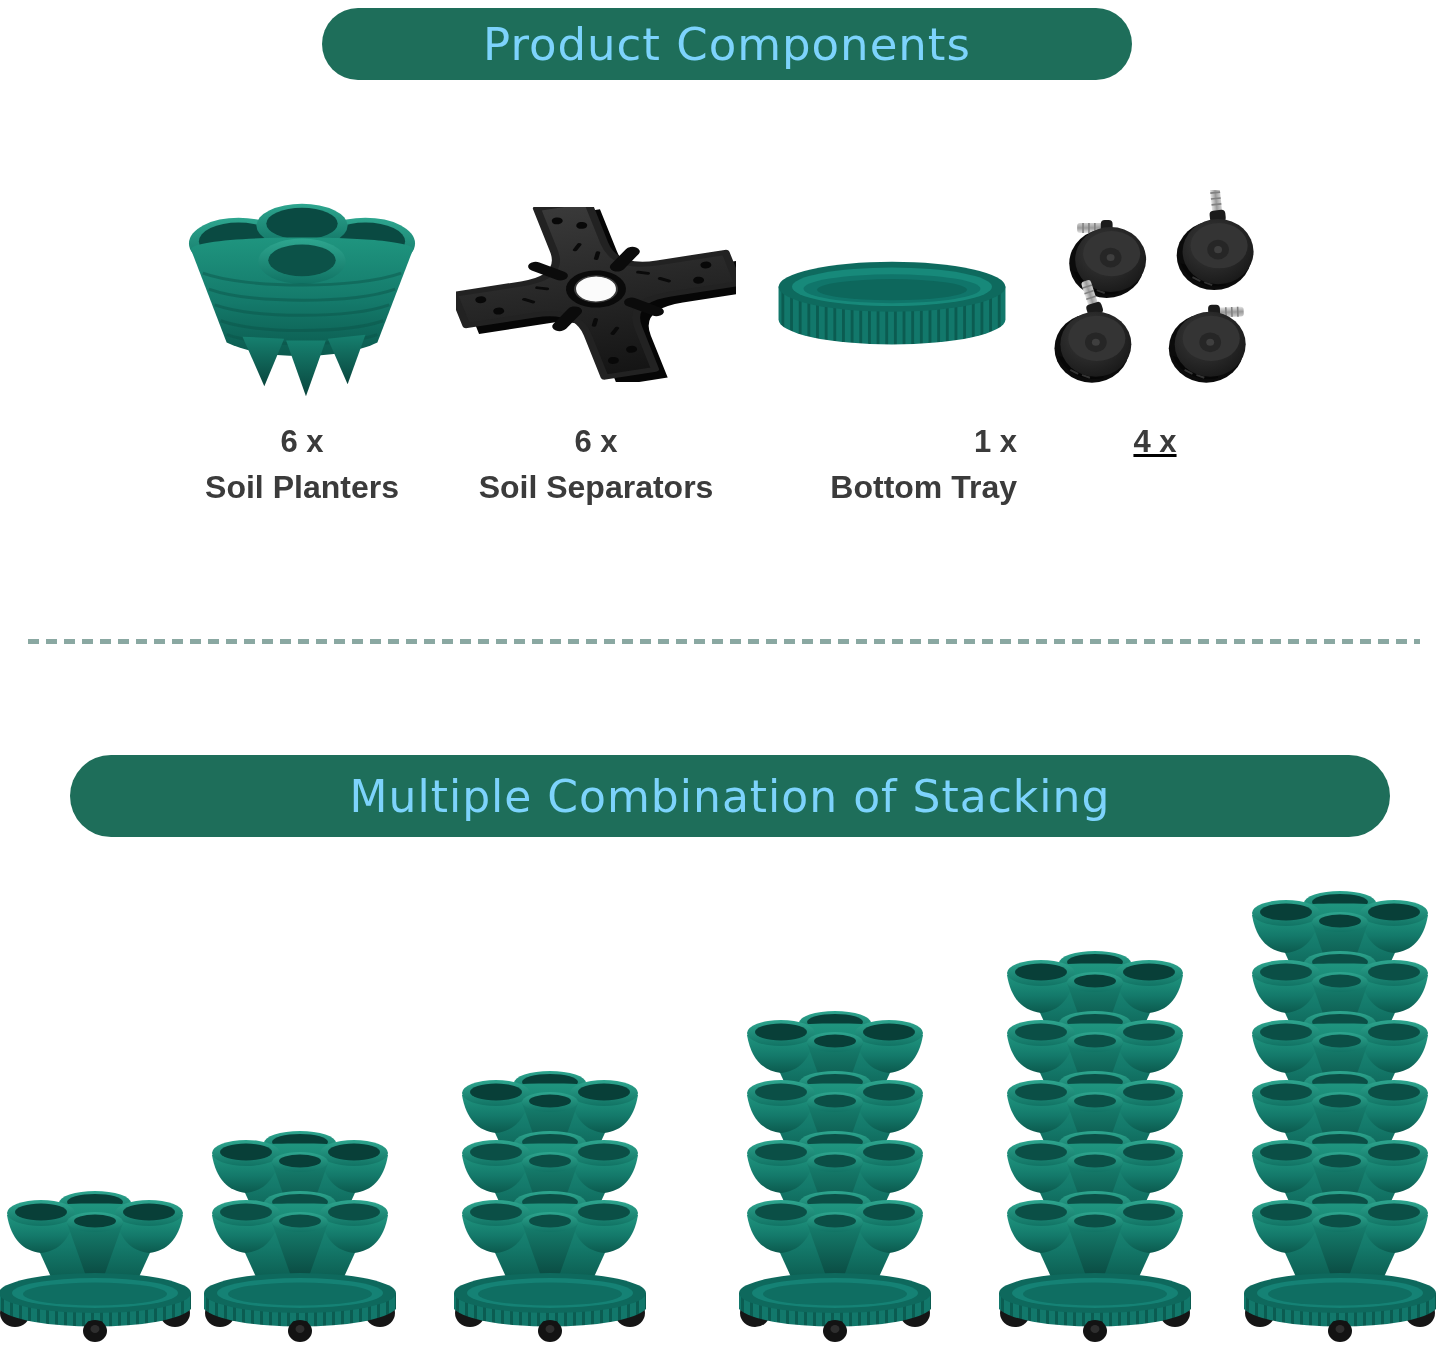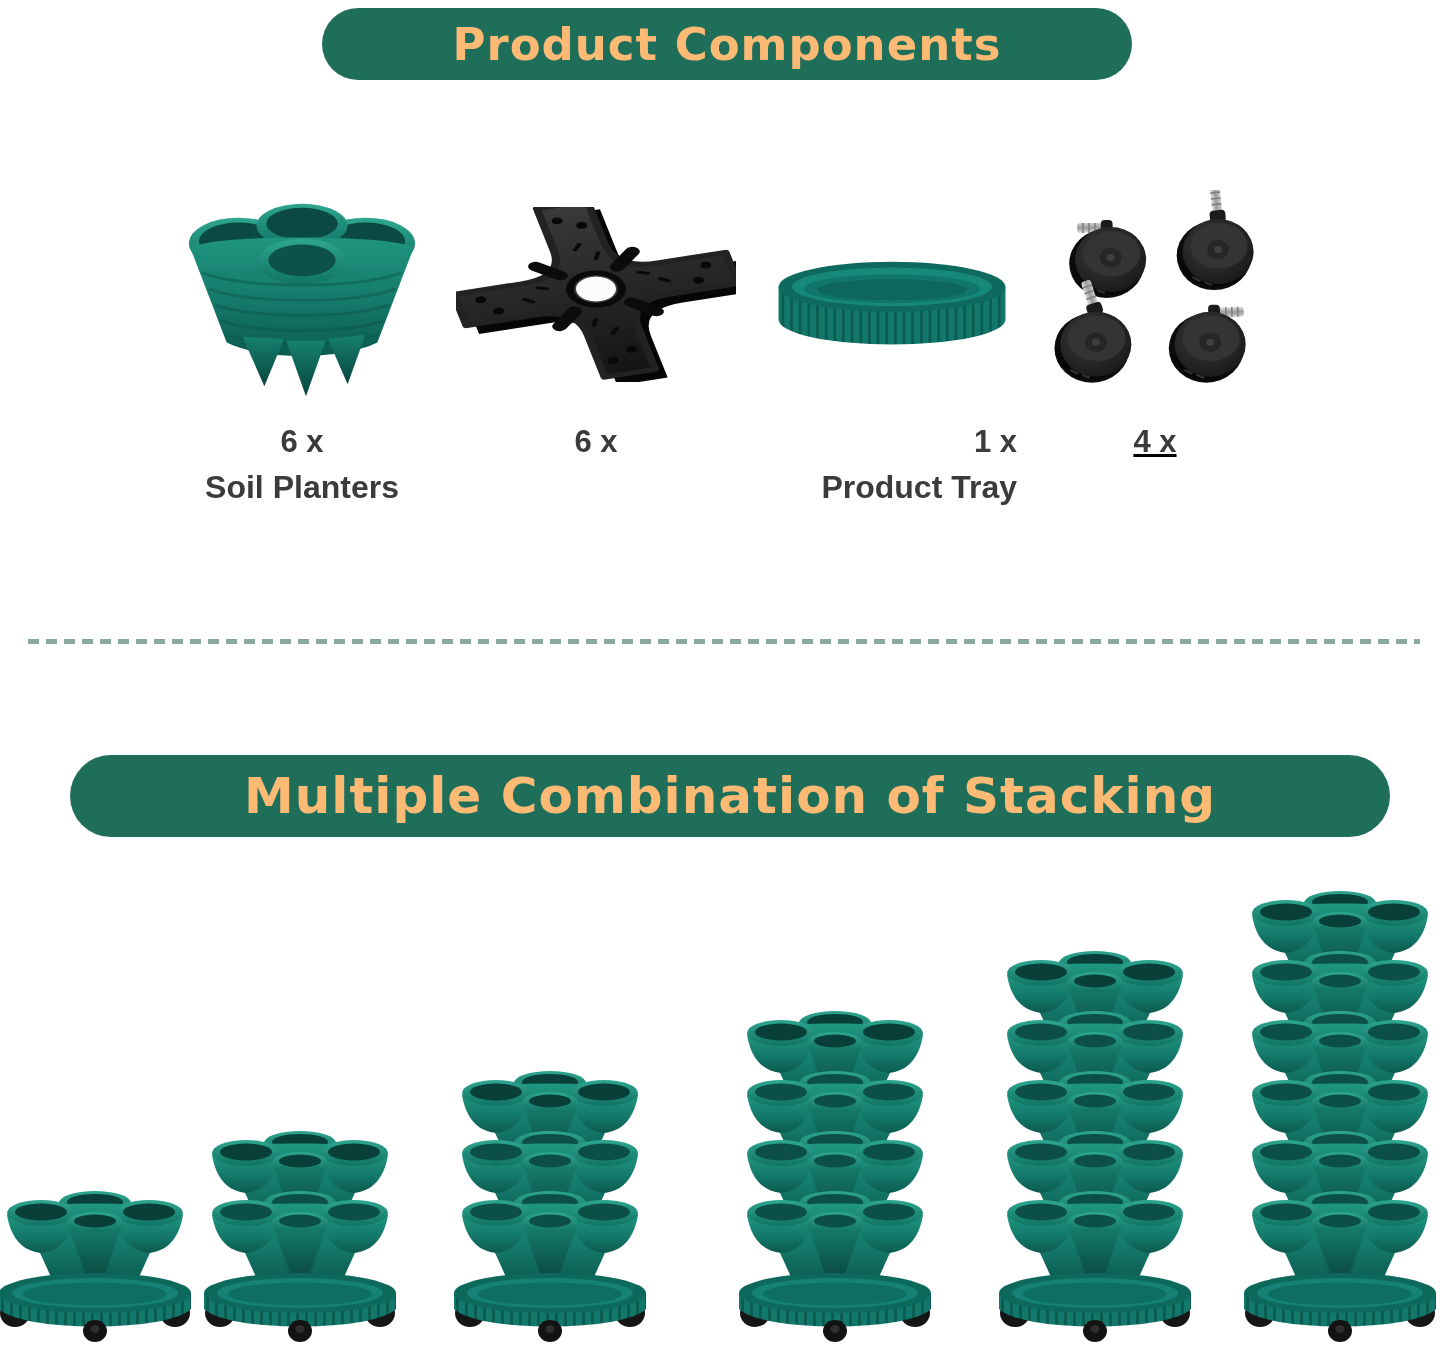--- a/index.html
+++ b/index.html
@@ -1,27 +1,27 @@
 <!DOCTYPE html>
 <html style="--page-bg: #ffffff; --banner-green: #1e6e5a; --dash-line: #8aa8a2; --label-text: #3b3b3b;"><head>
 <meta charset="utf-8">
 <style>
   html,body{margin:0;padding:0;background:#fff;}
   .canvas{
     position:relative;width:1445px;height:1354px;background:var(--page-bg,#fff);
     font-family:"Liberation Sans","DejaVu Sans",sans-serif;overflow:hidden;
   }
   .banner{
-    position:absolute;background:var(--banner-green,#1e6e5a);color:#fdba74;
+    position:absolute;background:var(--banner-green,#1e6e5a);color:#7dd3fc;
     display:flex;align-items:center;justify-content:center;
     font-family:"DejaVu Sans","Liberation Sans",sans-serif;
-    font-weight:700;letter-spacing:1px;white-space:nowrap;
+    font-weight:400;letter-spacing:1px;white-space:nowrap;
   }
   #banner1{left:322px;top:8px;width:810px;height:72px;border-radius:36px;font-size:45px;}
-  #banner2{left:70px;top:755px;width:1320px;height:82px;border-radius:41px;font-size:50px;}
+  #banner2{left:70px;top:755px;width:1320px;height:82px;border-radius:41px;font-size:44px;}
   .component{
     position:absolute;top:163px;width:300px;height:350px;
     display:flex;flex-direction:column;align-items:center;
   }
   .icon-box{height:262px;display:flex;align-items:center;justify-content:center;}
   .qty{font-size:31px;font-weight:bold;color:var(--label-text,#3b3b3b);line-height:1.1;}
   .cname{font-size:32px;font-weight:bold;color:var(--label-text,#3b3b3b);margin-top:11px;white-space:nowrap;line-height:1.1;}
   #comp1{left:152px;} #comp2{left:446px;} #comp3{left:717px;align-items:flex-end;} #comp4{left:1005px;text-decoration:underline;}
   #divider{
     position:absolute;top:639px;left:28px;width:1392px;height:5px;
@@ -129,34 +129,35 @@
             <rect x="-7" y="-2.2" width="14" height="4.5" rx="2" transform="translate(-70,2) rotate(220)"></rect>
             <rect x="-7" y="-2.2" width="14" height="4.5" rx="2" transform="translate(-14,52) rotate(115)"></rect>
             <rect x="-7" y="-2.2" width="14" height="4.5" rx="2" transform="translate(2,70) rotate(130)"></rect>
             <rect x="-7" y="-2.2" width="14" height="4.5" rx="2" transform="translate(14,-52) rotate(-65)"></rect>
             <rect x="-7" y="-2.2" width="14" height="4.5" rx="2" transform="translate(-2,-70) rotate(-50)"></rect>
           </g>
         </g>
       </svg>
     </div>
     <div class="qty">6 x</div>
+    <div class="cname">Soil Separators</div>
   </div>
 
   <div class="component" id="comp3">
     <div class="icon-box">
       <svg width="250" height="135" viewBox="0 0 260 140">
         <path d="M12,62 L12,96 A118,26 0 0 0 248,96 L248,62 Z" fill="url(#ribP)"></path>
         <ellipse cx="130" cy="62" rx="118" ry="26" fill="#0e6a5e"></ellipse>
         <ellipse cx="130" cy="62" rx="104" ry="20" fill="#17897a"></ellipse>
         <ellipse cx="130" cy="64" rx="92" ry="15" fill="#10756a"></ellipse>
         <ellipse cx="130" cy="65" rx="78" ry="11" fill="#0d675c"></ellipse>
       </svg>
     </div>
     <div class="qty">1 x</div>
-    <div class="cname">Product Tray</div>
+    <div class="cname">Bottom Tray</div>
   </div>
 
   <div class="component" id="comp4">
     <div class="icon-box">
       <svg width="276" height="208" viewBox="0 0 280 210" id="casters-svg">
           <g>
     <g transform="rotate(-90 95 38)">
       <rect x="90" y="4" width="10" height="28" rx="3" fill="url(#pinG)"></rect>
       <line x1="90" y1="10" x2="100" y2="10" stroke="#808080" stroke-width="1.6"></line>
       <line x1="90" y1="16" x2="100" y2="16" stroke="#808080" stroke-width="1.6"></line>

